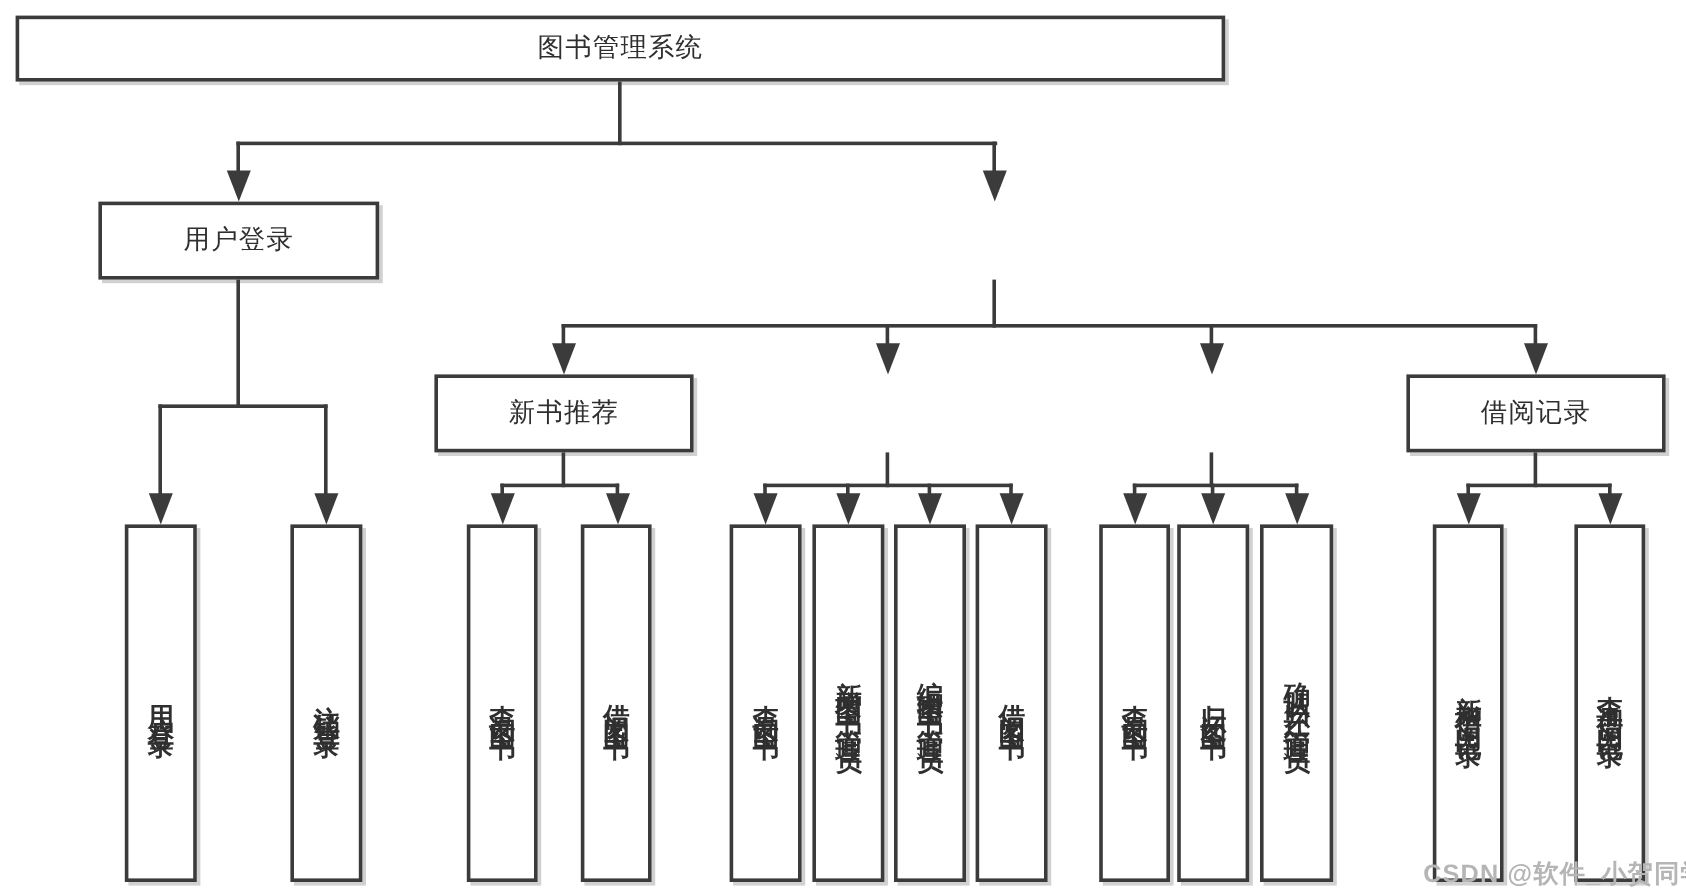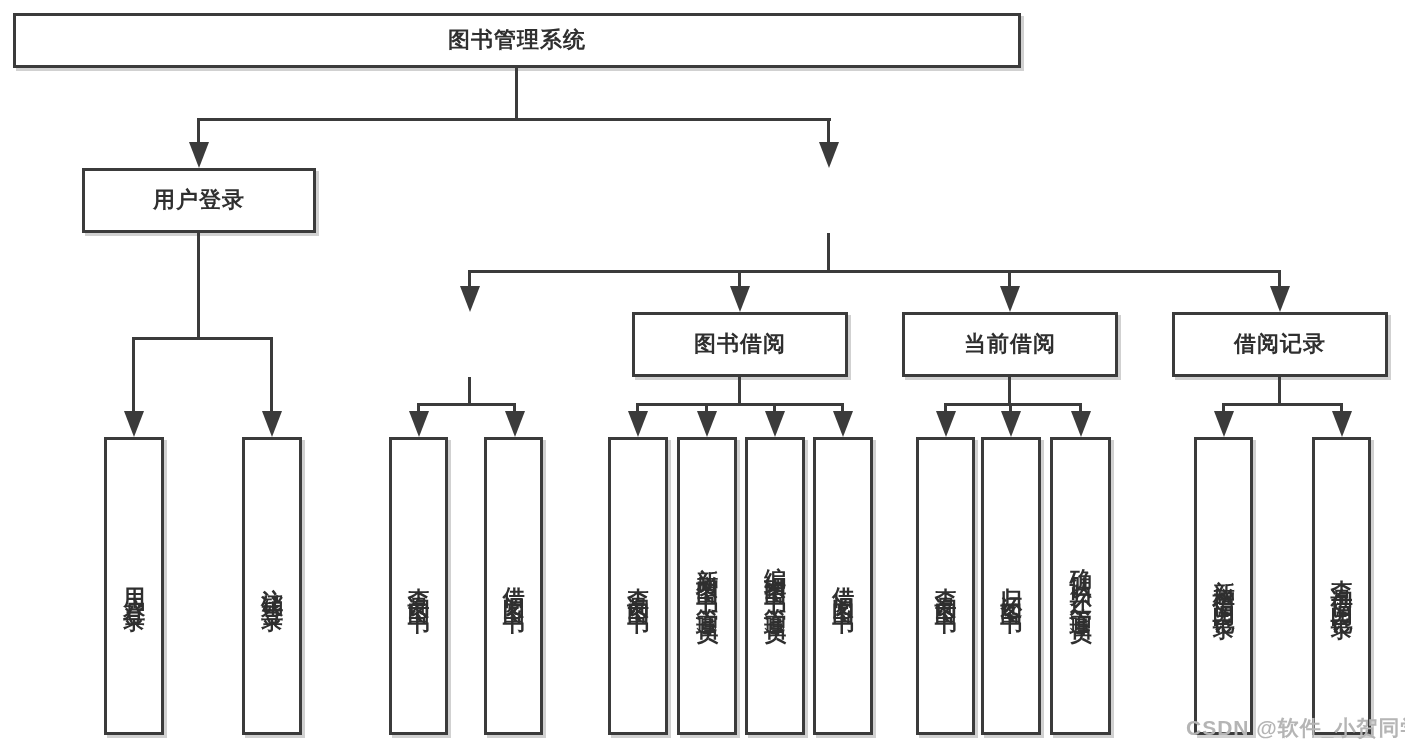--- a/index.html
+++ b/index.html
@@ -16,21 +16,21 @@
     position: absolute;
     box-sizing: border-box;
     background: #ffffff;
     border: 3px solid #3b3b3b;
     box-shadow: 3px 3px 0 rgba(0,0,0,0.18);
     display: flex;
     align-items: center;
     justify-content: center;
     text-align: center;
     font-size: 22px;
-    font-weight: 700;
+    font-weight: 400;
     letter-spacing: 1px;
     line-height: 1.2;
   }
   .vbox {
     writing-mode: vertical-rl;
     text-orientation: mixed;
     letter-spacing: 8px;
     font-weight: 600;
     font-size: 22px;
   }
@@ -87,25 +87,22 @@
 <div id="canvas">
 
   <div class="box b-root">
     <span>图书管理系统</span>
   </div>
 
   <div class="box b-login">
     <span>用户登录</span>
   </div>
 
-  <div class="box b-borrow">
-    <span>图书借阅</span>
-  </div>
-  <div class="box b-cur">
-    <span>当前借阅</span>
+  <div class="box b-rec">
+    <span>新书推荐</span>
   </div>
   <div class="box b-rcd">
     <span>借阅记录</span>
   </div>
 
   <div class="box leaf vbox b-a1">
     <span>用户登录</span>
   </div>
   <div class="box leaf vbox b-a2">
     <span>注销登录</span>

